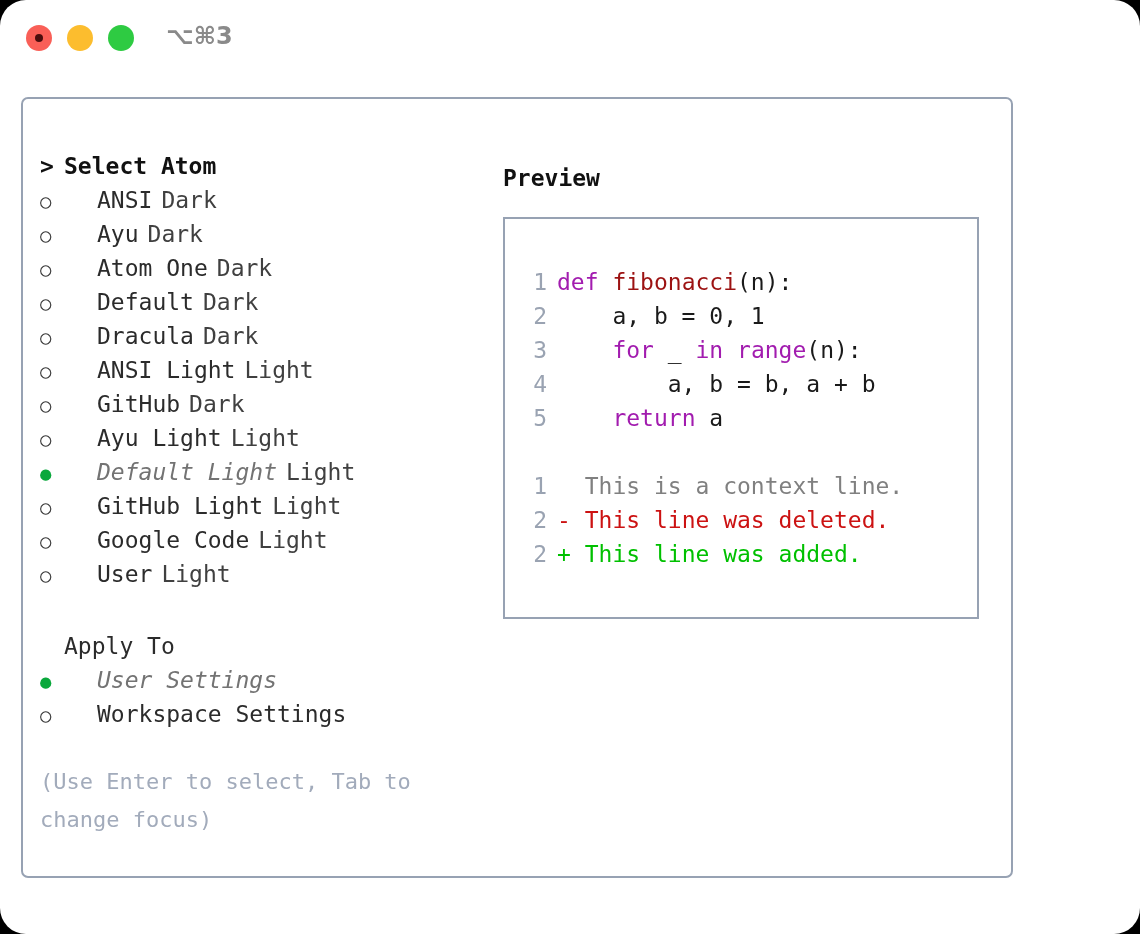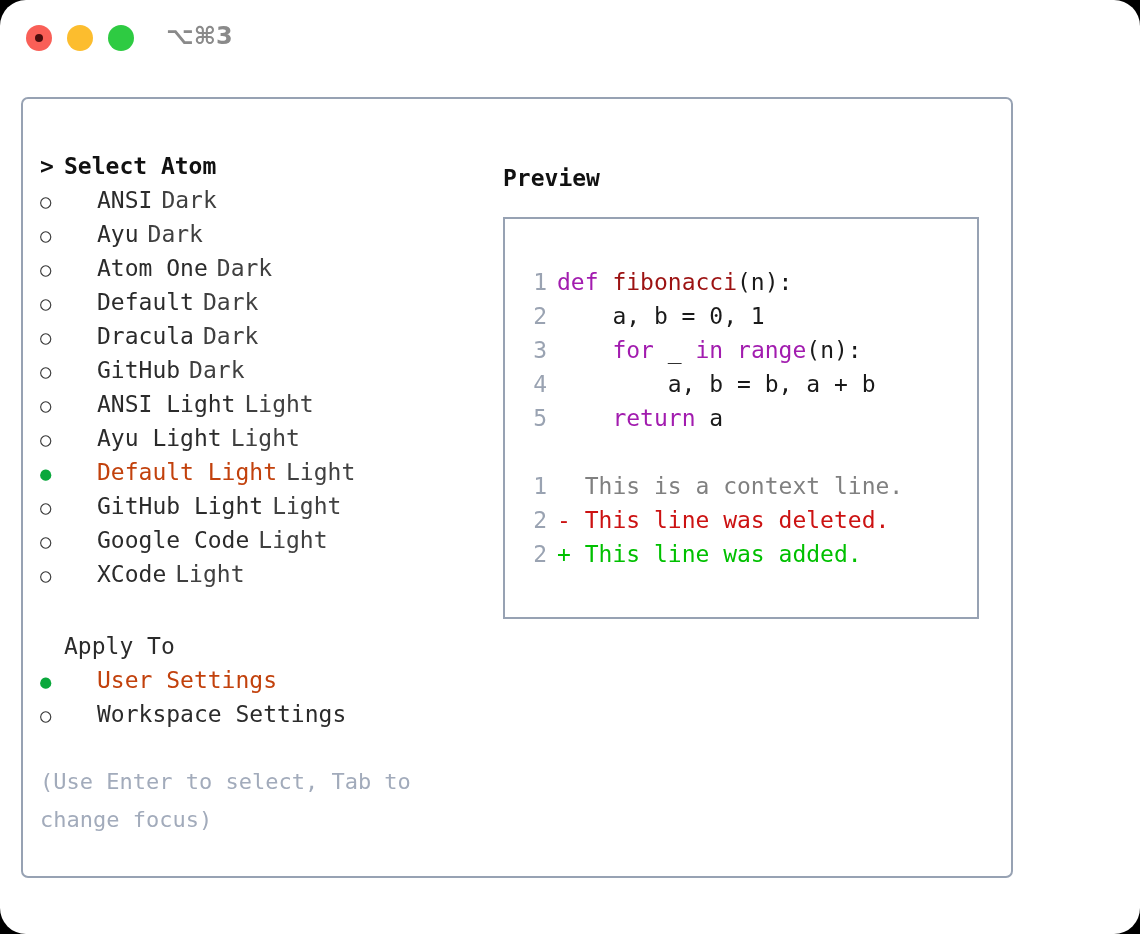--- a/index.html
+++ b/index.html
@@ -114,21 +114,21 @@
   .marker.filled { color: #0aa83c; font-size: 19px; }
   .marker.caret  { color: #111111; font-weight: 700; font-size: 23px; }
   .marker.blank  { color: transparent; }
 
   .header-line {
     font-weight: 700;
     color: #111111;
   }
 
   .name { color: #2b2b2b; margin-left: 33px; }
-  .name.selected { color: #c2410c; }
+  .name.selected { color: #737373; font-style: italic; }
   .suffix { color: #404040; margin-left: 9px; }
 
   .section-gap { height: 38px; }
 
   .hint {
     margin-top: 32px;
     font-size: 22px;
     line-height: 38px;
     color: #a2abbb;
     width: 410px;
@@ -215,27 +215,27 @@
         <div class="list-line header-line">
           <span class="marker caret">&gt;</span><span>Select Atom</span>
         </div>
 
         <div id="theme-list">
             <div class="list-line"><span class="marker">○</span><span class="name">ANSI</span><span class="suffix">Dark</span></div>
             <div class="list-line"><span class="marker">○</span><span class="name">Ayu</span><span class="suffix">Dark</span></div>
             <div class="list-line"><span class="marker">○</span><span class="name">Atom One</span><span class="suffix">Dark</span></div>
             <div class="list-line"><span class="marker">○</span><span class="name">Default</span><span class="suffix">Dark</span></div>
             <div class="list-line"><span class="marker">○</span><span class="name">Dracula</span><span class="suffix">Dark</span></div>
+            <div class="list-line"><span class="marker">○</span><span class="name">ANSI Light</span><span class="suffix">Light</span></div>
             <div class="list-line"><span class="marker">○</span><span class="name">GitHub</span><span class="suffix">Dark</span></div>
-            <div class="list-line"><span class="marker">○</span><span class="name">ANSI Light</span><span class="suffix">Light</span></div>
             <div class="list-line"><span class="marker">○</span><span class="name">Ayu Light</span><span class="suffix">Light</span></div>
             <div class="list-line"><span class="marker filled">●</span><span class="name selected">Default Light</span><span class="suffix">Light</span></div>
             <div class="list-line"><span class="marker">○</span><span class="name">GitHub Light</span><span class="suffix">Light</span></div>
             <div class="list-line"><span class="marker">○</span><span class="name">Google Code</span><span class="suffix">Light</span></div>
-            <div class="list-line"><span class="marker">○</span><span class="name">XCode</span><span class="suffix">Light</span></div>
+            <div class="list-line"><span class="marker">○</span><span class="name">User</span><span class="suffix">Light</span></div>
           </div>
 
         <div class="section-gap"></div>
 
         <div class="list-line">
           <span class="marker blank">○</span><span>Apply To</span>
         </div>
 
         <div id="apply-to-list">
             <div class="list-line"><span class="marker filled">●</span><span class="name selected">User Settings</span></div>

